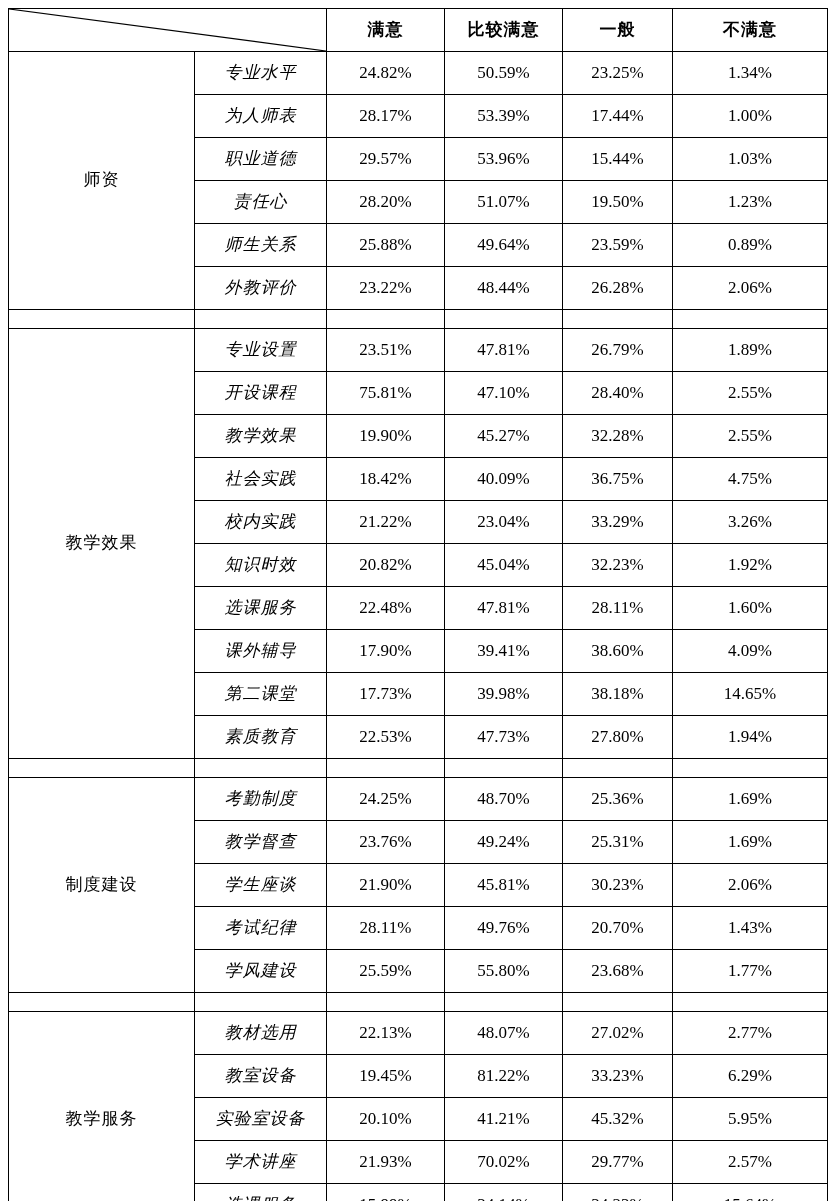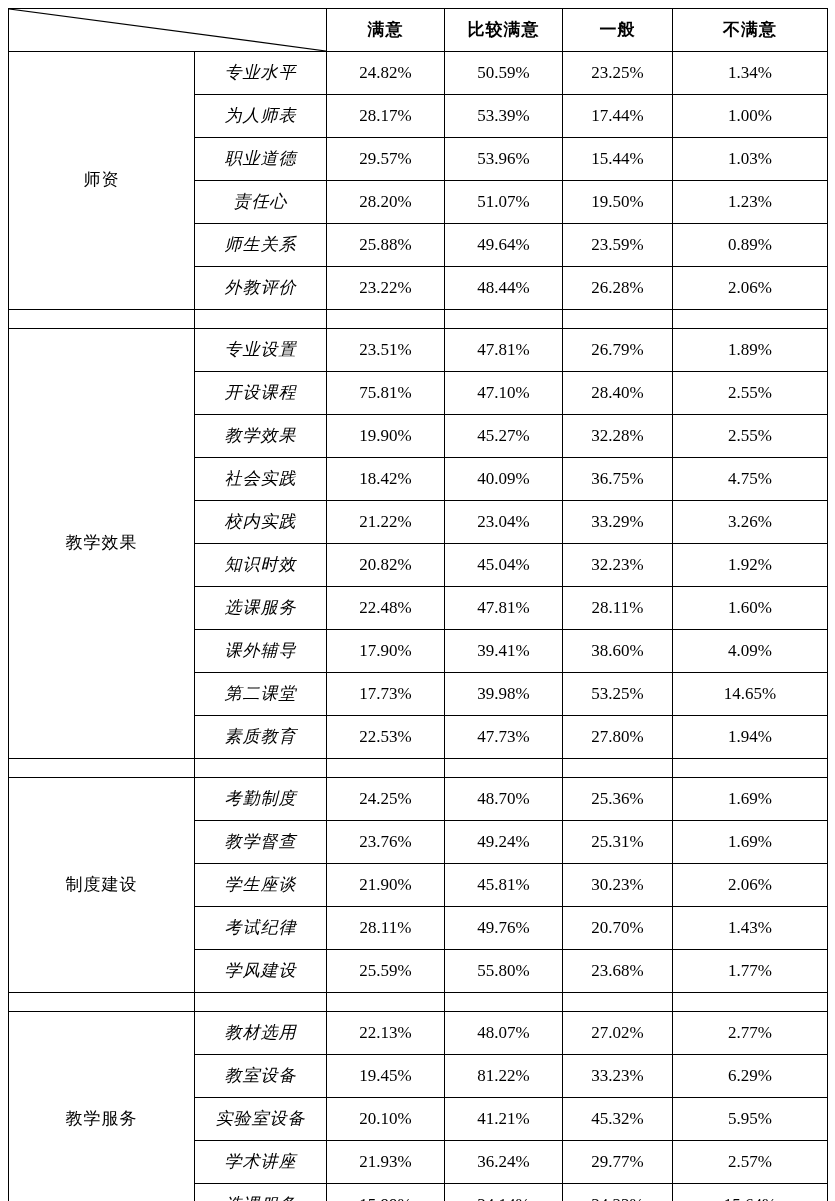--- a/index.html
+++ b/index.html
@@ -218,21 +218,21 @@
           <td class="item">课外辅导</td>
           <td class="val">17.90%</td>
           <td class="val">39.41%</td>
           <td class="val">38.60%</td>
           <td class="val">4.09%</td>
         </tr>
         <tr>
           <td class="item">第二课堂</td>
           <td class="val">17.73%</td>
           <td class="val">39.98%</td>
-          <td class="val">53.25%</td>
+          <td class="val">38.18%</td>
           <td class="val">14.65%</td>
         </tr>
         <tr>
           <td class="item">素质教育</td>
           <td class="val">22.53%</td>
           <td class="val">47.73%</td>
           <td class="val">27.80%</td>
           <td class="val">1.94%</td>
         </tr>
         <tr class="spacer">
@@ -305,21 +305,21 @@
         <tr>
           <td class="item">实验室设备</td>
           <td class="val">20.10%</td>
           <td class="val">41.21%</td>
           <td class="val">45.32%</td>
           <td class="val">5.95%</td>
         </tr>
         <tr>
           <td class="item">学术讲座</td>
           <td class="val">21.93%</td>
-          <td class="val">36.24%</td>
+          <td class="val">70.02%</td>
           <td class="val">29.77%</td>
           <td class="val">2.57%</td>
         </tr>
         <tr>
           <td class="item">选课服务</td>
           <td class="val">15.99%</td>
           <td class="val">34.14%</td>
           <td class="val">34.23%</td>
           <td class="val">15.64%</td>
         </tr>

